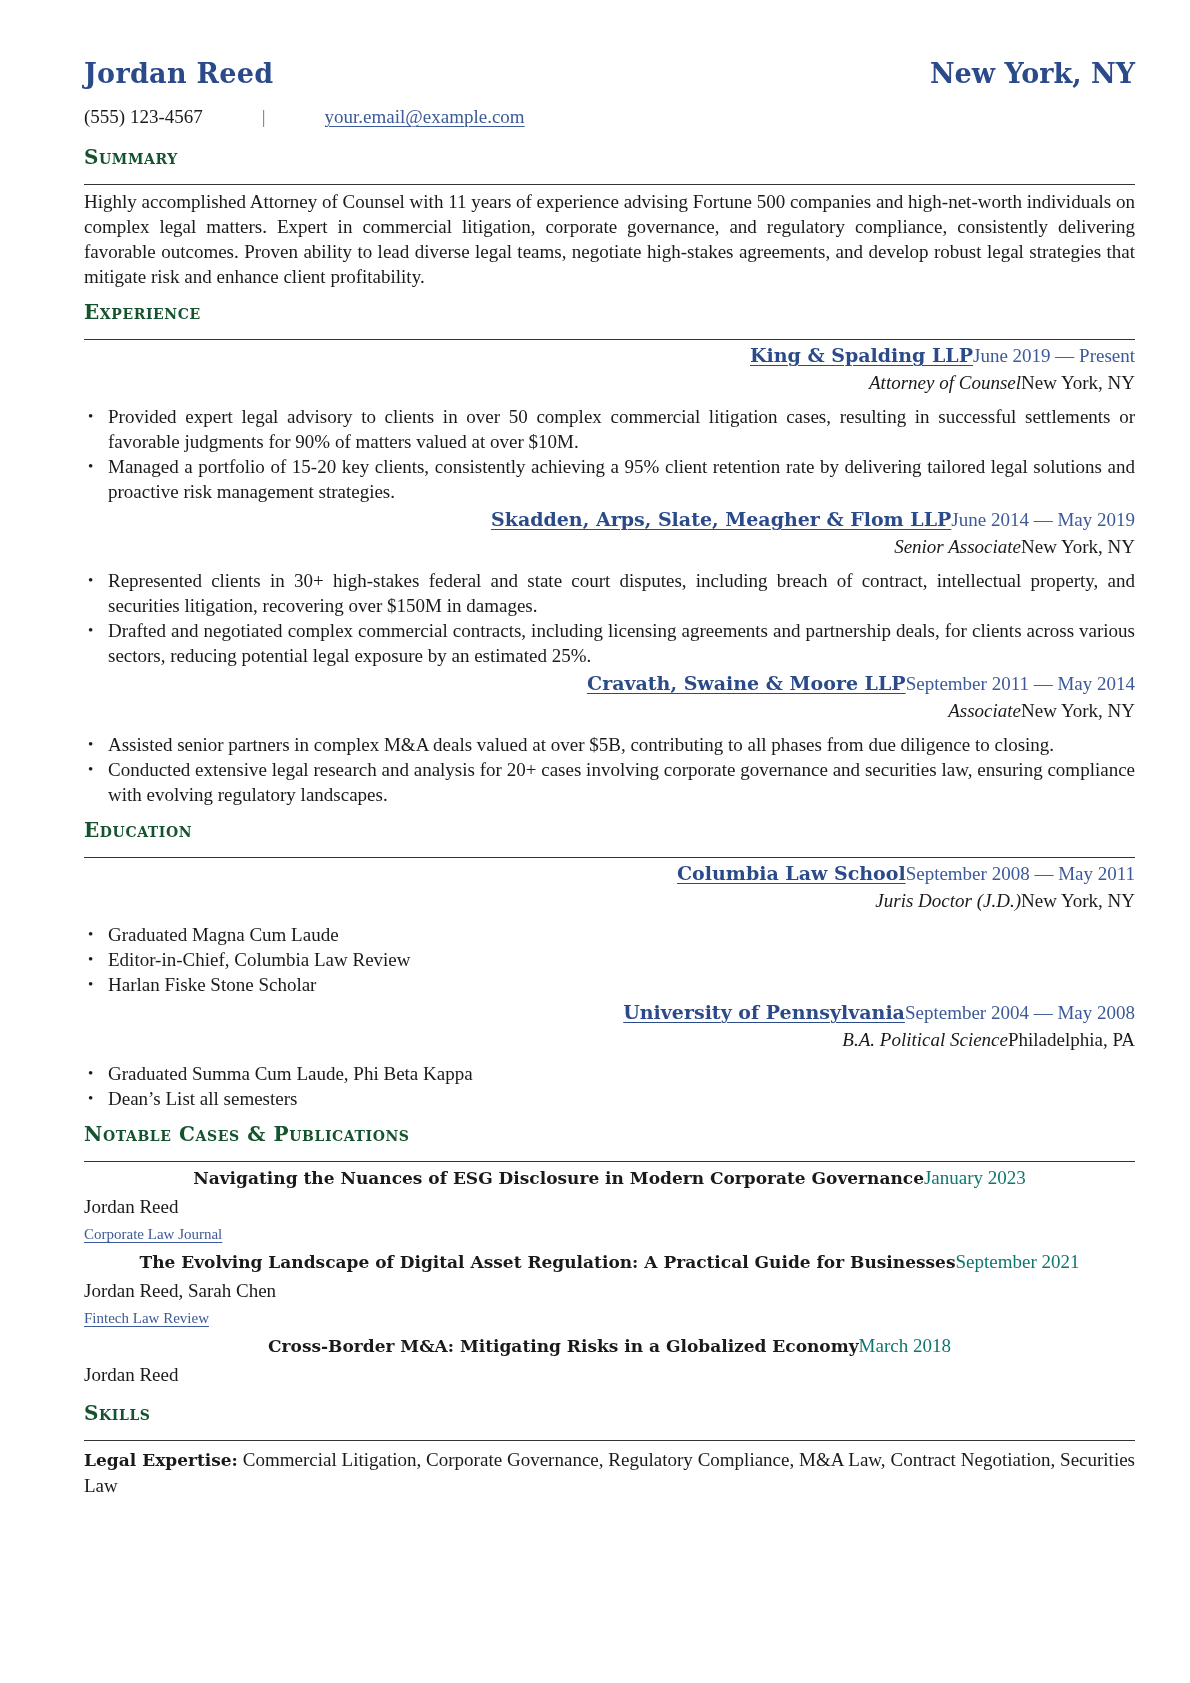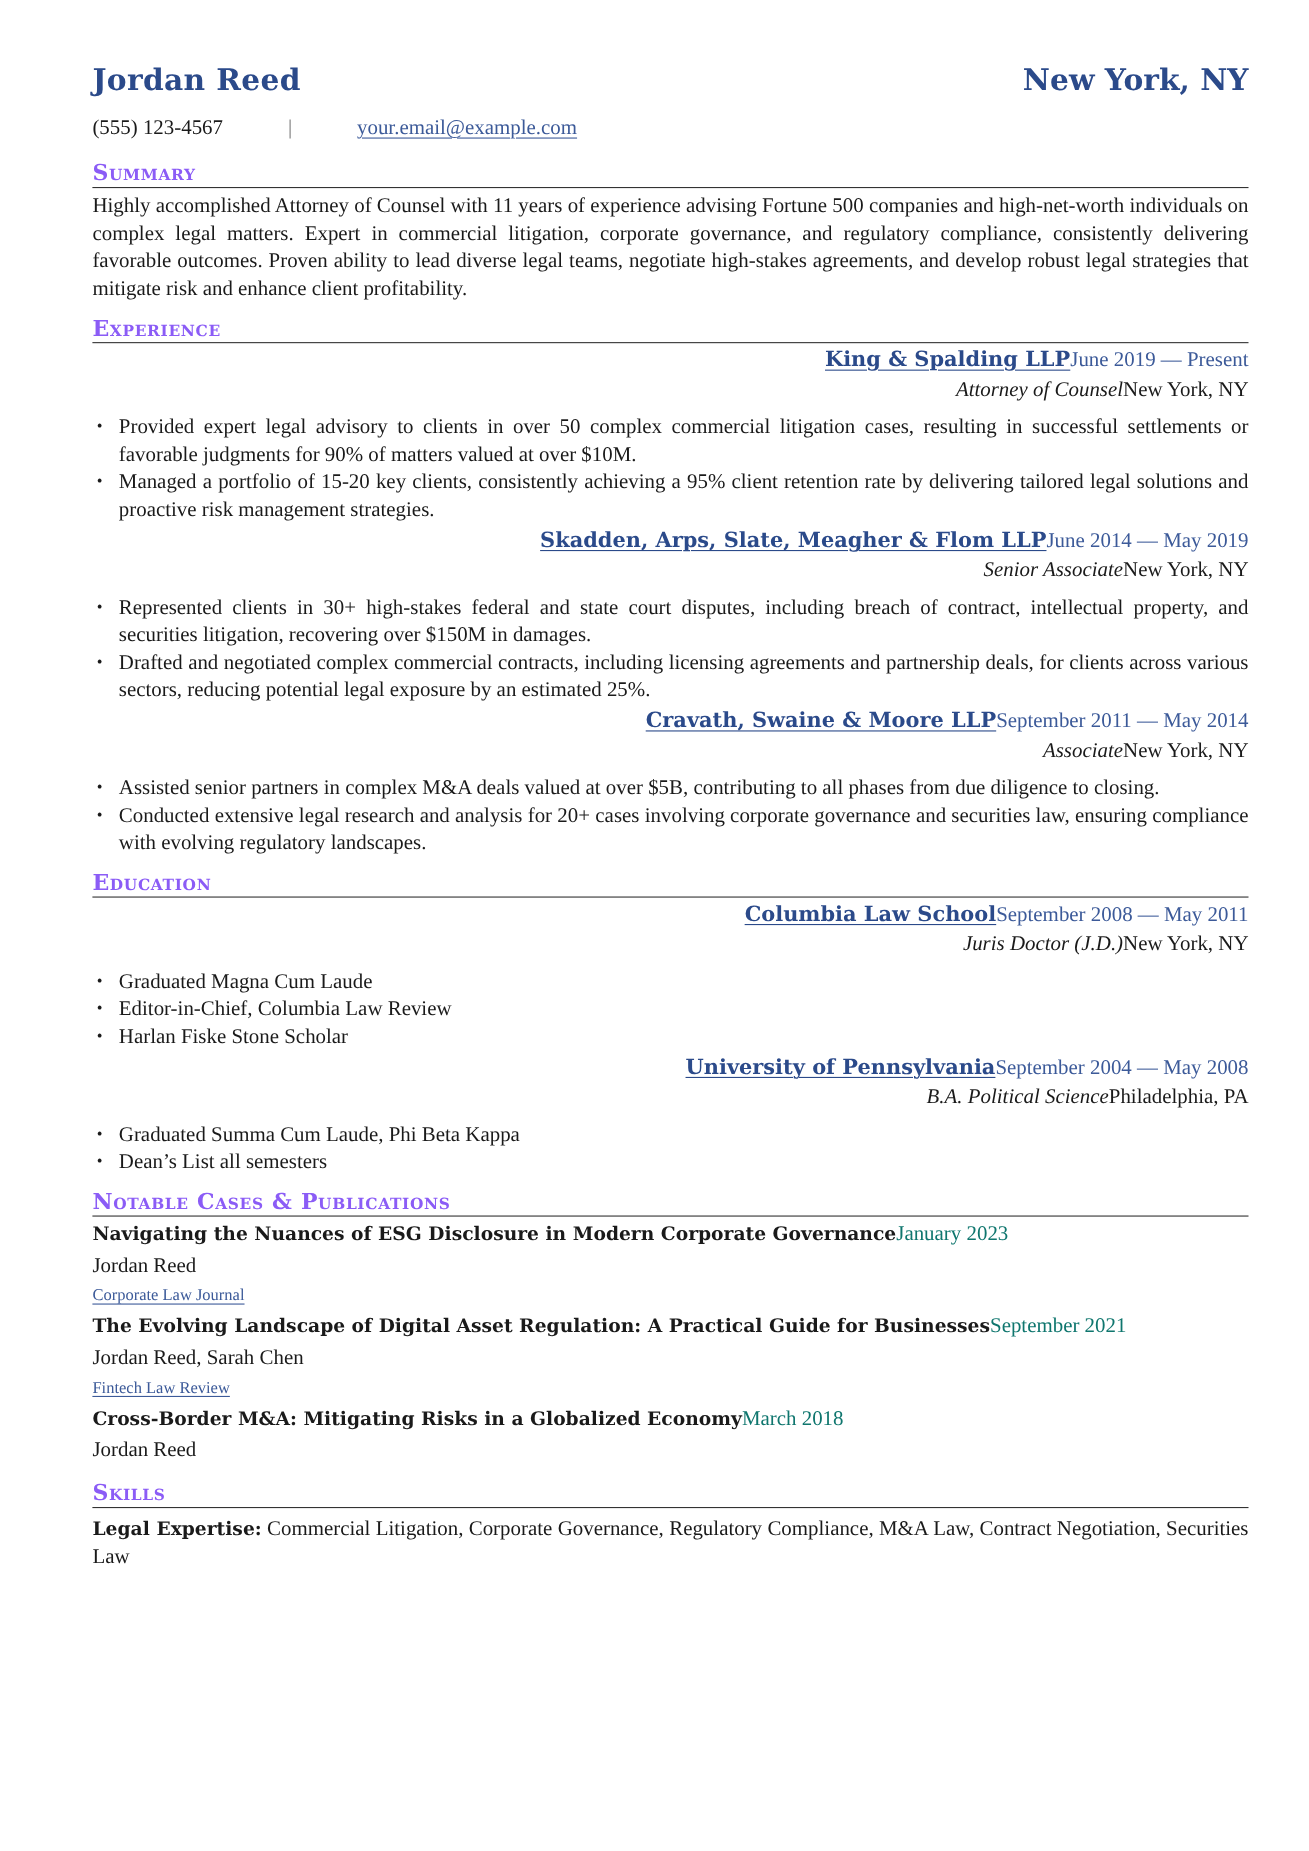--- a/index.html
+++ b/index.html
@@ -10,39 +10,39 @@
     }
     .page { position: absolute; left: 84px; top: 58px; width: 1051px; }
     .header-row { display: flex; justify-content: space-between; align-items: baseline; height: 44px; }
     .name { font-family: "DejaVu Serif", serif; font-weight: bold; font-size: 27px; color: #2b4a8a; letter-spacing: 0.3px; }
     .header-location { font-family: "DejaVu Serif", serif; font-weight: bold; font-size: 27px; color: #2b4a8a; }
     .contact { font-family: "Liberation Serif", serif; font-size: 19px; margin-top: 0px; height: 30px; display: flex; align-items: center; gap: 48px; }
     .contact .sep { color: #777; margin: 0 11px; }
     .contact a { color: #3c5a99; text-decoration: underline; text-decoration-thickness: 1px; text-underline-offset: 3px; }
 
     .section-title {
-      font-family: "DejaVu Serif", serif; font-weight: bold; color: #8b5cf6;
+      font-family: "DejaVu Serif", serif; font-weight: bold; color: #14532d;
       font-size: 20px; font-variant: small-caps; letter-spacing: 0.6px;
-      border-bottom: 1.2px solid #333; padding-bottom: 0px; line-height: 26px; margin-top: 10px;
+      border-bottom: 1.2px solid #333; padding-bottom: 14px; line-height: 26px; margin-top: 10px;
     }
     .para { font-family: "Liberation Serif", serif; font-size: 19px; line-height: 25px; text-align: justify; margin-top: 4px; }
 
     .entry-row { display: flex; justify-content: flex-end; align-items: baseline; font-family: "Liberation Serif", serif; }
     .org {
       font-family: "DejaVu Serif", serif; font-weight: bold; font-size: 19px; color: #2b4a8a;
       text-decoration: underline; text-decoration-thickness: 1.2px; text-underline-offset: 3px; line-height: 27px;
     }
     .date { color: #3c5a99; font-size: 19px; line-height: 27px; }
     .role { font-style: italic; font-size: 19px; line-height: 27px; }
     .loc { font-size: 19px; line-height: 27px; }
     ul.bullets { list-style: none; margin: 8px 0 0 0; padding: 0; font-family: "Liberation Serif", serif; font-size: 19px; line-height: 25px; }
     ul.bullets li { position: relative; padding-left: 24px; text-align: justify; }
     ul.bullets li::before { content: "•"; position: absolute; left: 4px; top: 0; font-size: 15px; }
 
-    .pub-row { display: flex; justify-content: flex-start; align-items: baseline; font-family: "Liberation Serif", serif; line-height: 28px; }
+    .pub-row { display: flex; justify-content: center; align-items: baseline; font-family: "Liberation Serif", serif; line-height: 28px; }
     .pub-title { font-family: "DejaVu Serif", serif; font-weight: bold; font-size: 17px; }
     .pub-date { color: #0f766e; font-size: 19px; }
     .pub-authors { font-family: "Liberation Serif", serif; font-size: 19px; line-height: 30px; }
     .pub-venue { font-family: "Liberation Serif", serif; font-size: 15px; line-height: 24px; color: #3c5a99; text-decoration: underline; text-underline-offset: 3px; display: inline-block; }
     .skills { font-family: "Liberation Serif", serif; font-size: 19px; line-height: 25px; text-align: justify; margin-top: 6px; }
     .skills b { font-family: "DejaVu Serif", serif; font-size: 17px; }
     .entry { margin-top: 2px; }
   </style>
 </head>
 <body>

